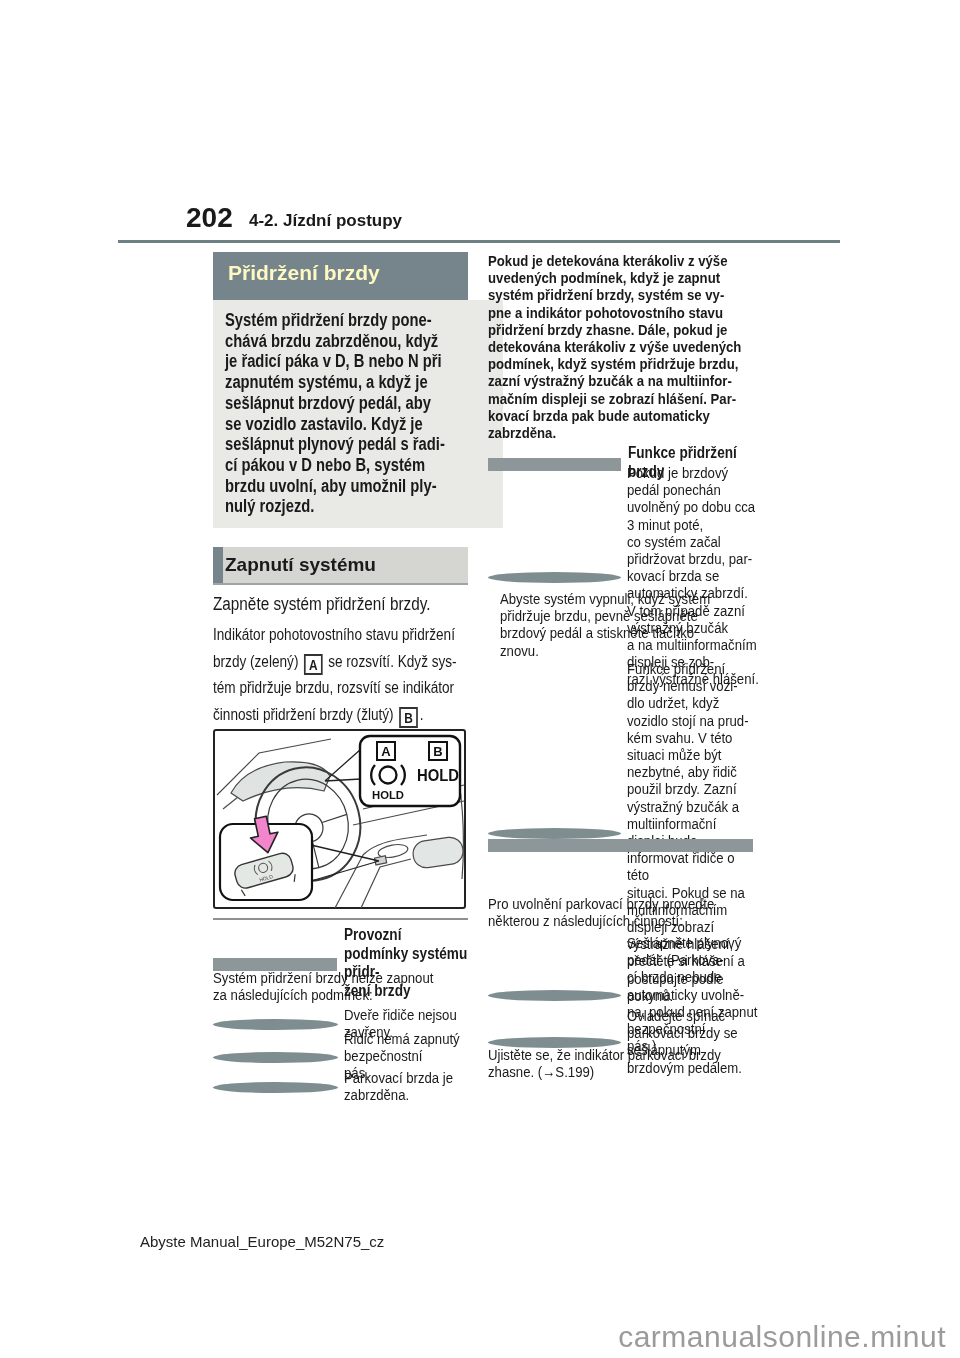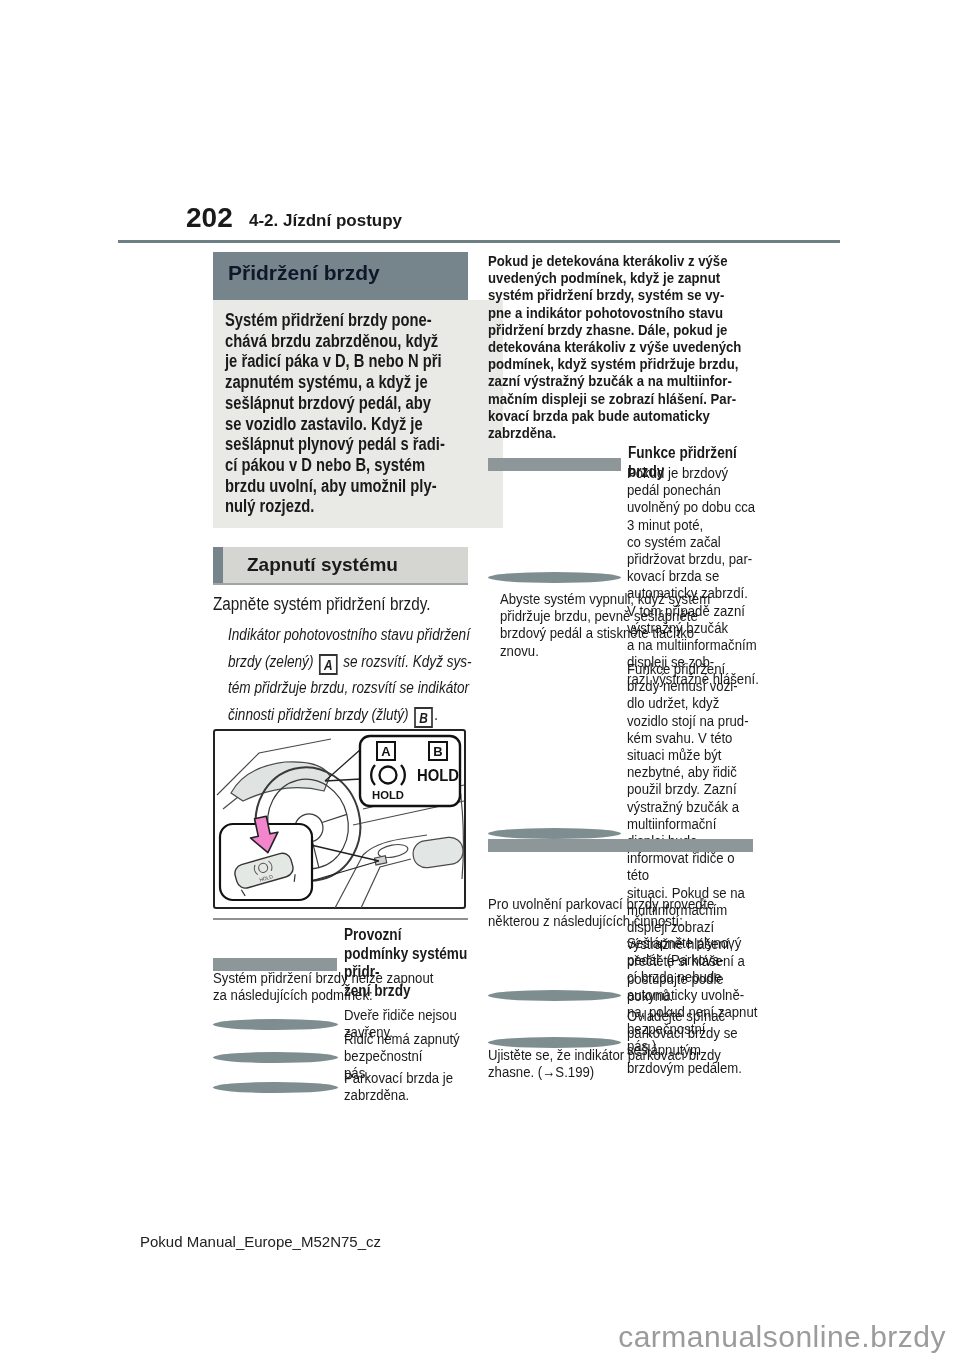--- a/index.html
+++ b/index.html
@@ -15,37 +15,37 @@
   .cond82 { display:block; width:122%;   transform:scaleX(0.82); transform-origin:0 0; }
 
   
   .pagenum  { left:186px; top:202px; font-size:28px; font-weight:bold; }
   .sectitle { left:249px; top:211px; font-size:17px; font-weight:bold; }
   .toprule  { left:118px; top:240px; width:722px; height:3px; background:#6f8084; }
 
   
   .titlebar {
     left:213px; top:252px; width:255px; height:50px; background:#76858b;
-    color:#0f172a; font-size:21px; font-weight:bold; line-height:42px; padding-left:15px;
+    color:#fef9c3; font-size:21px; font-weight:bold; line-height:42px; padding-left:15px;
   }
   .introblock {
     left:213px; top:300px; width:290px; height:228px; background:#e9eae6;
     padding:10px 0 0 12px;
   }
   .introblock .txt { font-size:18px; font-weight:bold; line-height:20.7px; white-space:pre-line; }
 
   .subheader {
     left:213px; top:547px; width:255px; height:38px; background:#d5d6d2;
     border-bottom:2px solid #9fa5a2;
   }
   .subheader .bar { position:absolute; left:0; top:0; width:10px; height:100%; background:#76858b; }
-  .subheader .lbl { padding-left:34px; line-height:36px; font-weight:bold; font-size:19px; }
+  .subheader .lbl { padding-left:12px; line-height:36px; font-weight:bold; font-size:19px; }
 
   .step  { left:213px; top:594px; width:255px; font-size:18px; }
-  .indic { left:228px; top:622px; width:255px;font-style:italic; }
+  .indic { left:213px; top:622px; width:255px; }
   .indic .txt { font-size:16px; line-height:26.5px; white-space:pre-line; }
   .keybox {
     display:inline-block; min-width:14px; padding:1px 4px 0; border:2px solid #333;
     font-weight:bold; font-size:14px; line-height:16px; text-align:center;
     margin:0 2px; vertical-align:-3px; background:#fff; white-space:nowrap;
   }
 
   .figure { left:213px; top:729px; width:253px; height:180px; }
 
   .ldivider { left:213px; top:918px; width:255px; height:2px; background:#8e928f; }
@@ -304,16 +304,16 @@
     <div>
         <span class="body-txt cond85">Ovládejte spínač parkovací brzdy se
 sešlápnutým brzdovým pedálem.</span>
       </div>
   </div>
   <div class="abs rcol routro blk">
     <span class="body-txt cond85">Ujistěte se, že indikátor parkovací brzdy
 zhasne. (→S.199)</span>
   </div>
 
-  <div class="abs footer">Pokud Manual_Europe_M52N75_cz</div>
-  <div class="abs watermark">carmanualsonline.brzdy</div>
+  <div class="abs footer">Abyste Manual_Europe_M52N75_cz</div>
+  <div class="abs watermark">carmanualsonline.minut</div>
 
 </div>
 
 </body></html>

